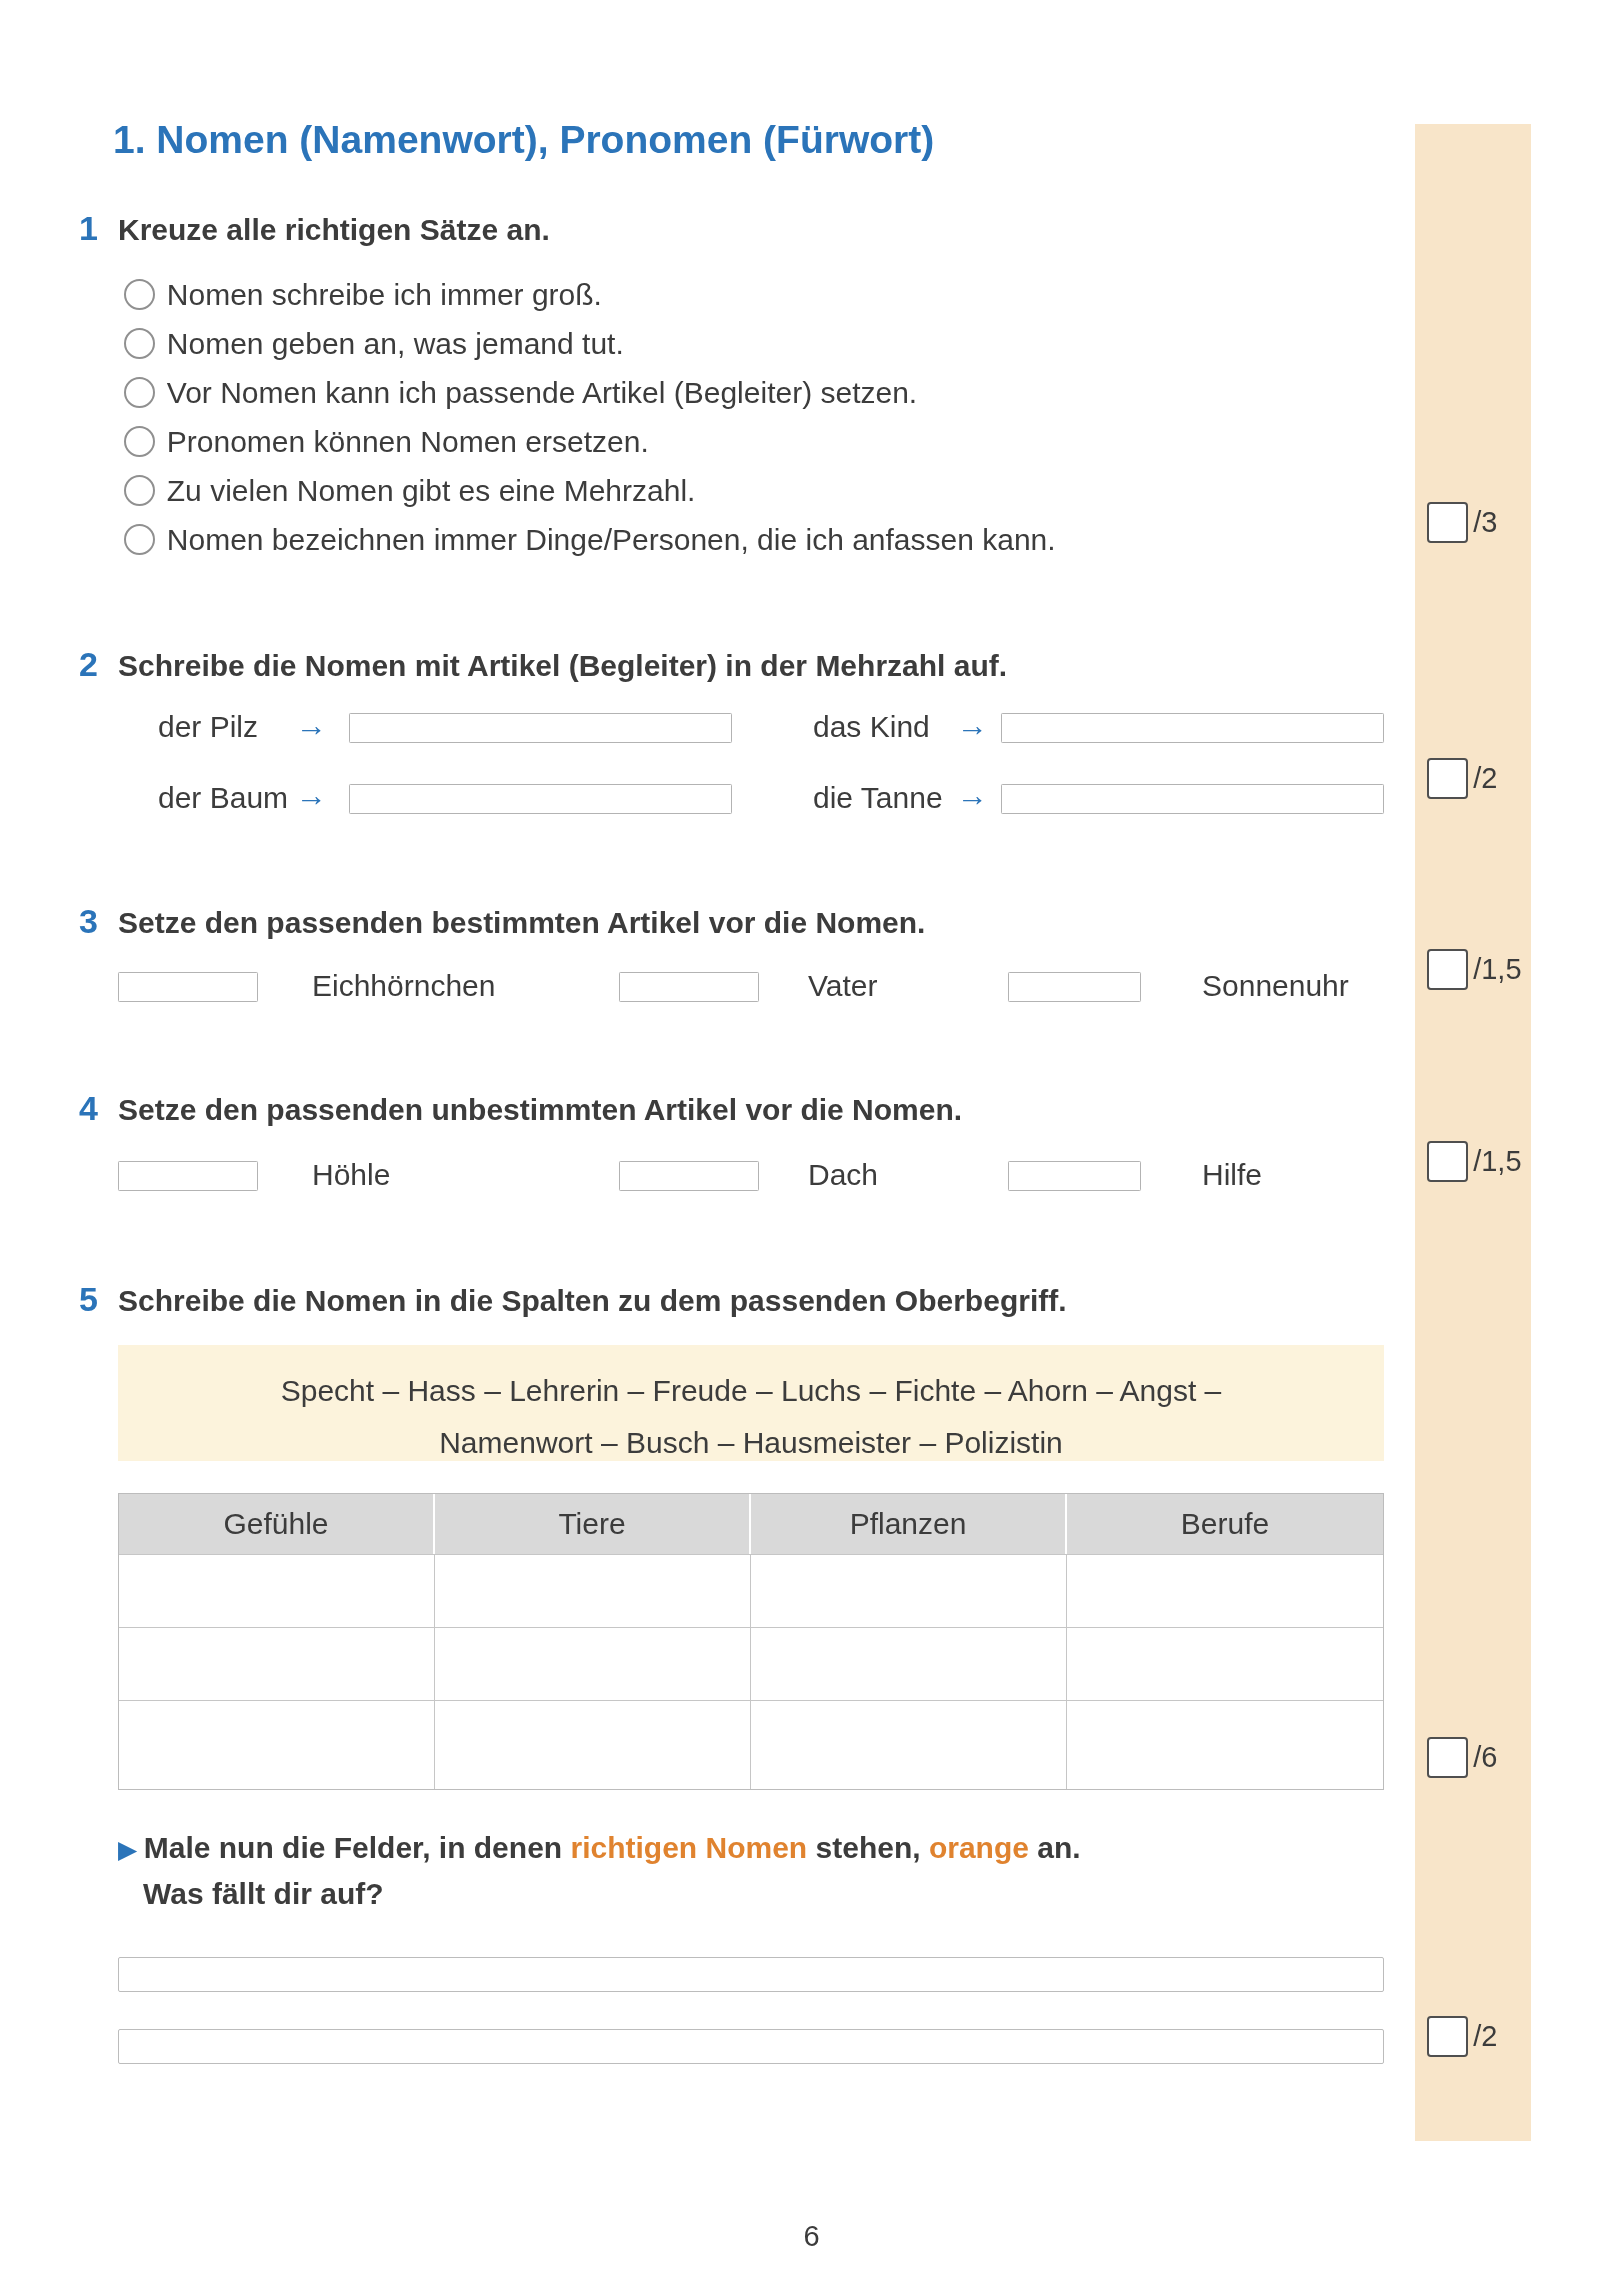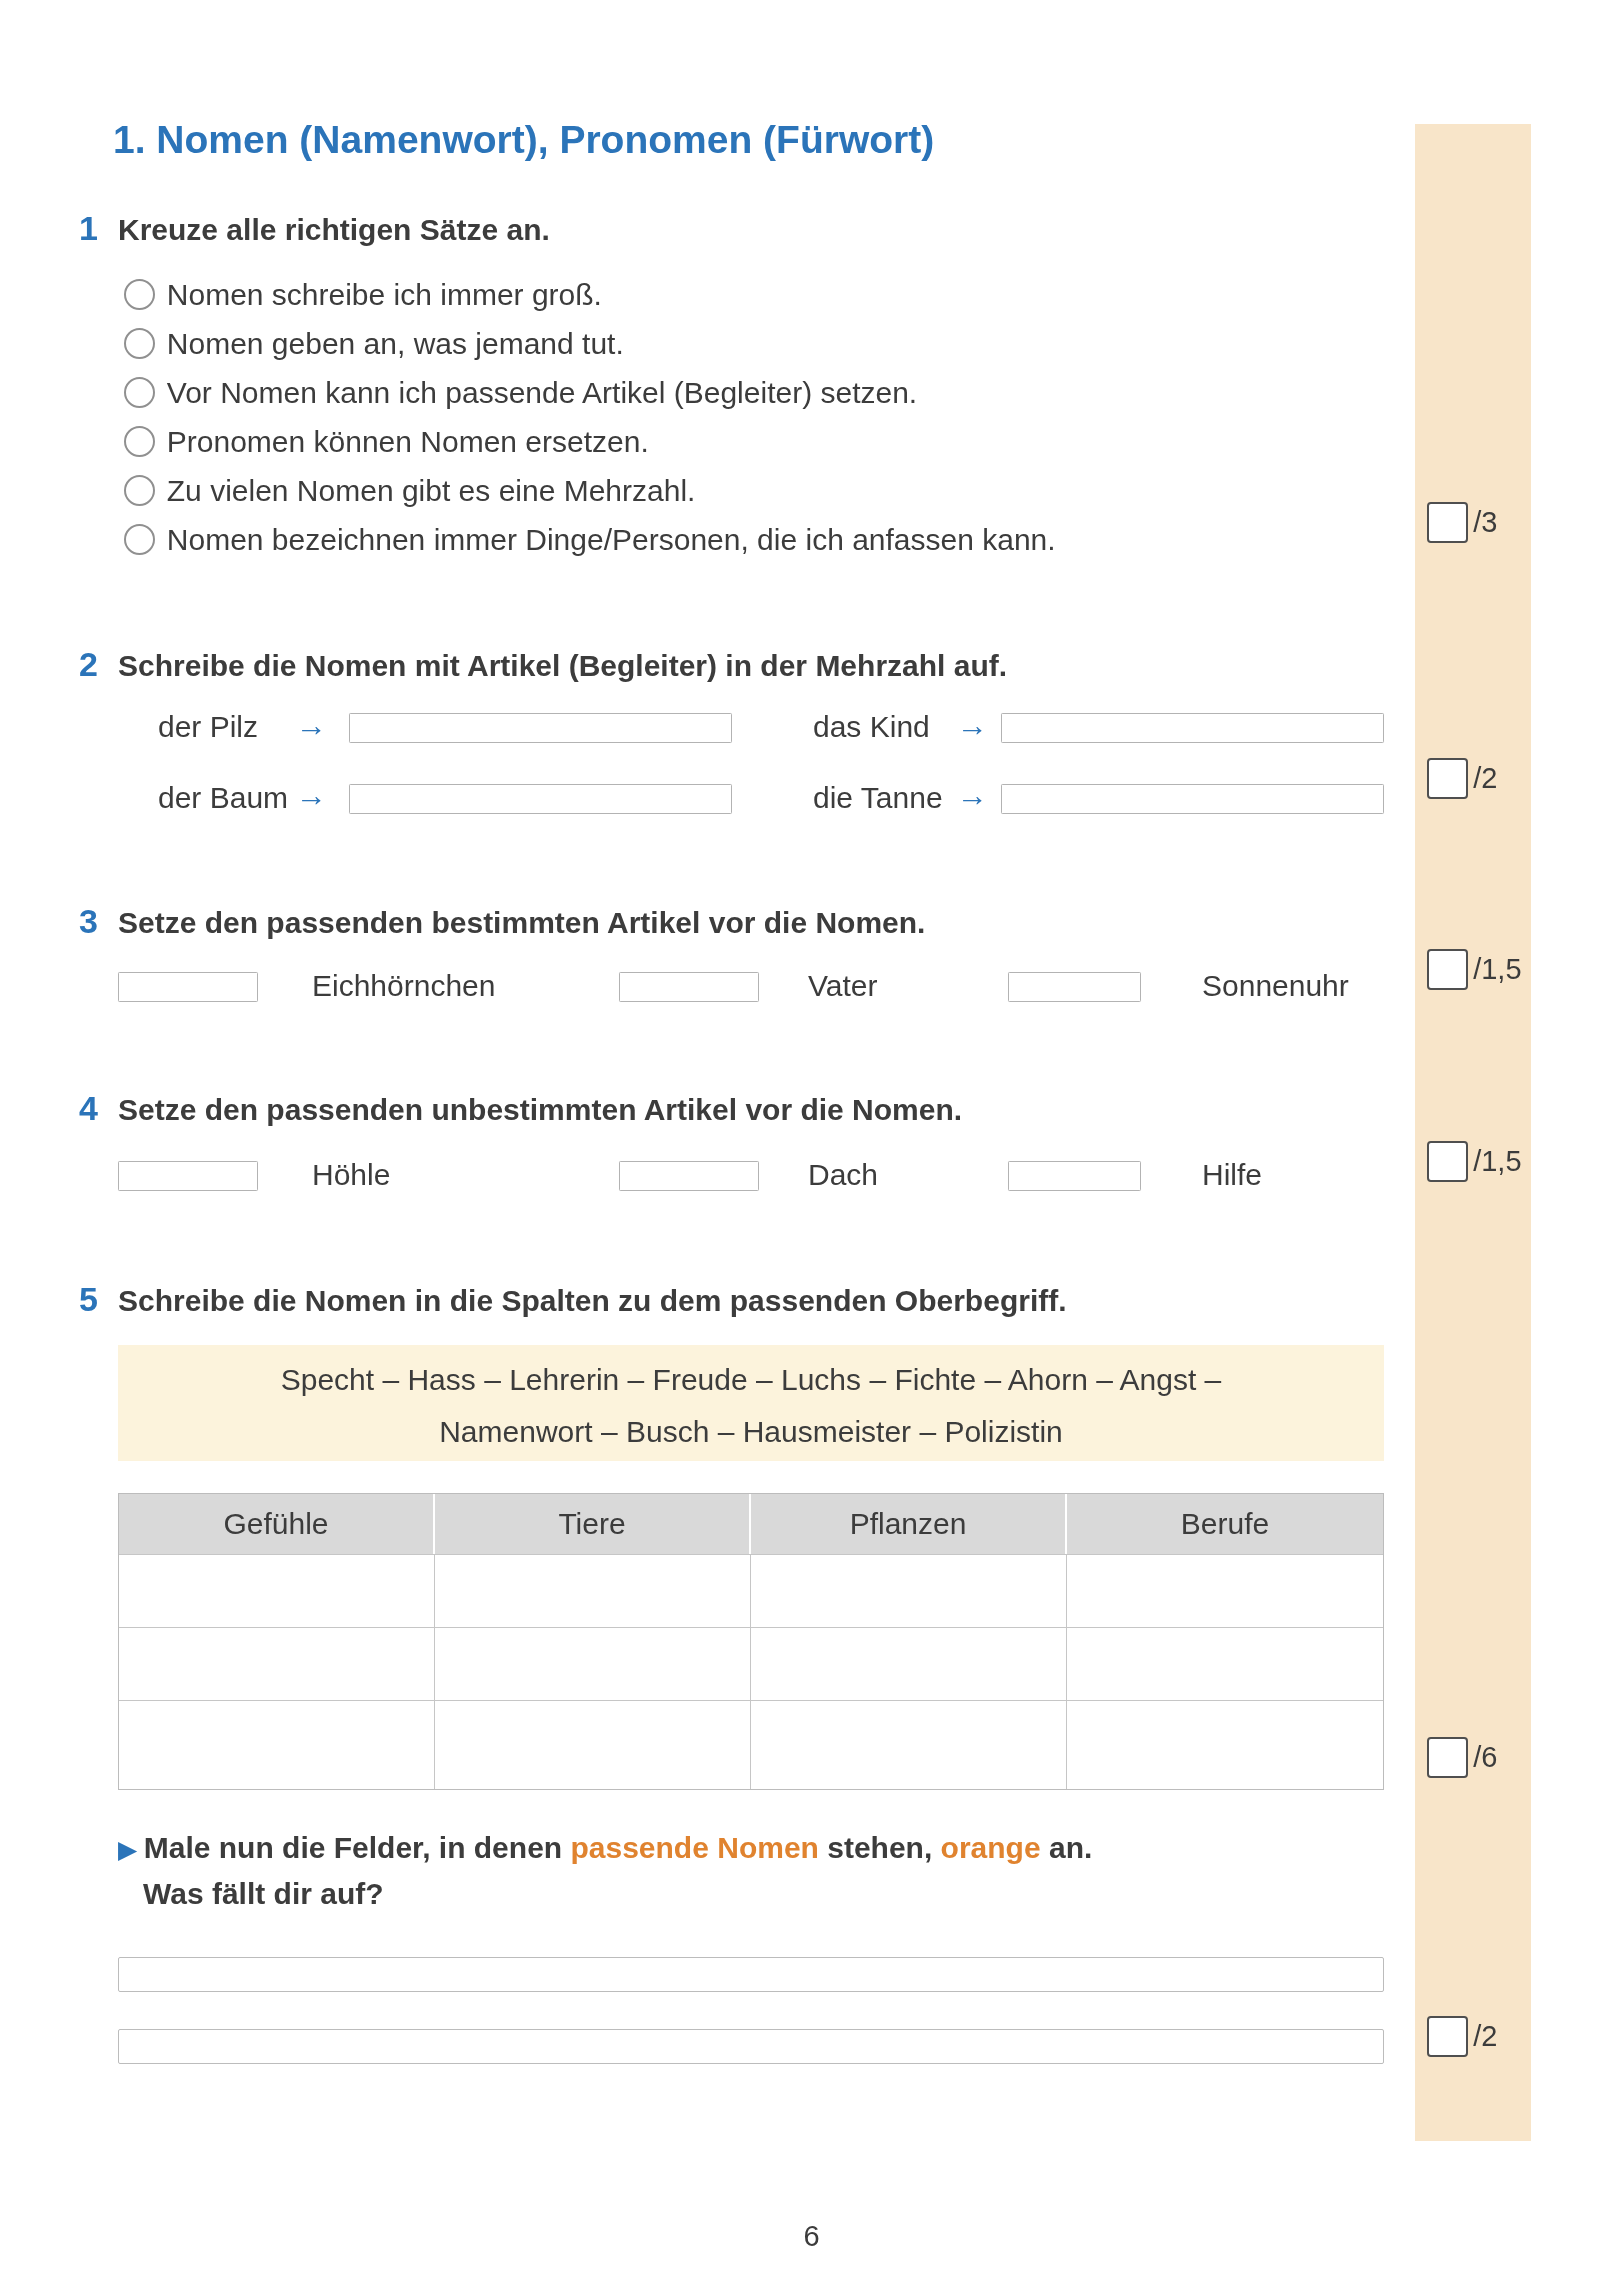--- a/index.html
+++ b/index.html
@@ -46,21 +46,21 @@
   .lbl { position:absolute; font-size:30px; white-space:nowrap;margin-left:40px; }
   .arrow { position:absolute; font-size:31px; color:#2b74b9; }
   .blank {
     position:absolute; height:30px; background:#ffffff;
     border:1.3px solid #b3b3b3; border-radius:1.3px;
   }
 
   .wordbank {
     position:absolute; left:118px; top:1345px; width:1266px; height:116px;
     background:#fcf3dc; text-align:center; font-size:30px; line-height:52px;
-    padding-top:9px;
+    padding-top:20px;
   }
 
   .grid-table {
     position:absolute; left:118px; top:1493px; width:1266px;
     display:grid; grid-template-columns:repeat(4,1fr);
     grid-template-rows:60px 73px 73px 89px;
     border:1.3px solid #bcbcbc; background:#fef9c3;
   }
   .th {
     background:#d9d9d9; display:flex; align-items:center; justify-content:center;
@@ -217,21 +217,21 @@
   <div class="td"></div>
   <div class="td c4"></div>
 
   <div class="td"></div>
   <div class="td"></div>
   <div class="td"></div>
   <div class="td c4"></div>
 </div>
 
 <div class="followup1">
-  <span class="bullet">▶</span><span>Male nun die Felder, in denen </span><span class="orange">passende Nomen</span><span> stehen, </span><span class="orange">orange</span><span> an.</span>
+  <span class="bullet">▶</span><span>Male nun die Felder, in denen </span><span class="orange">richtigen Nomen</span><span> stehen, </span><span class="orange">orange</span><span> an.</span>
 </div>
 <div class="followup2">Was fällt dir auf?</div>
 
 <div class="answer-line" style="top:1957px"></div>
 <div class="answer-line" style="top:2029px"></div>
 
 <div class="page-num">6</div>
 
 
 </body></html>

